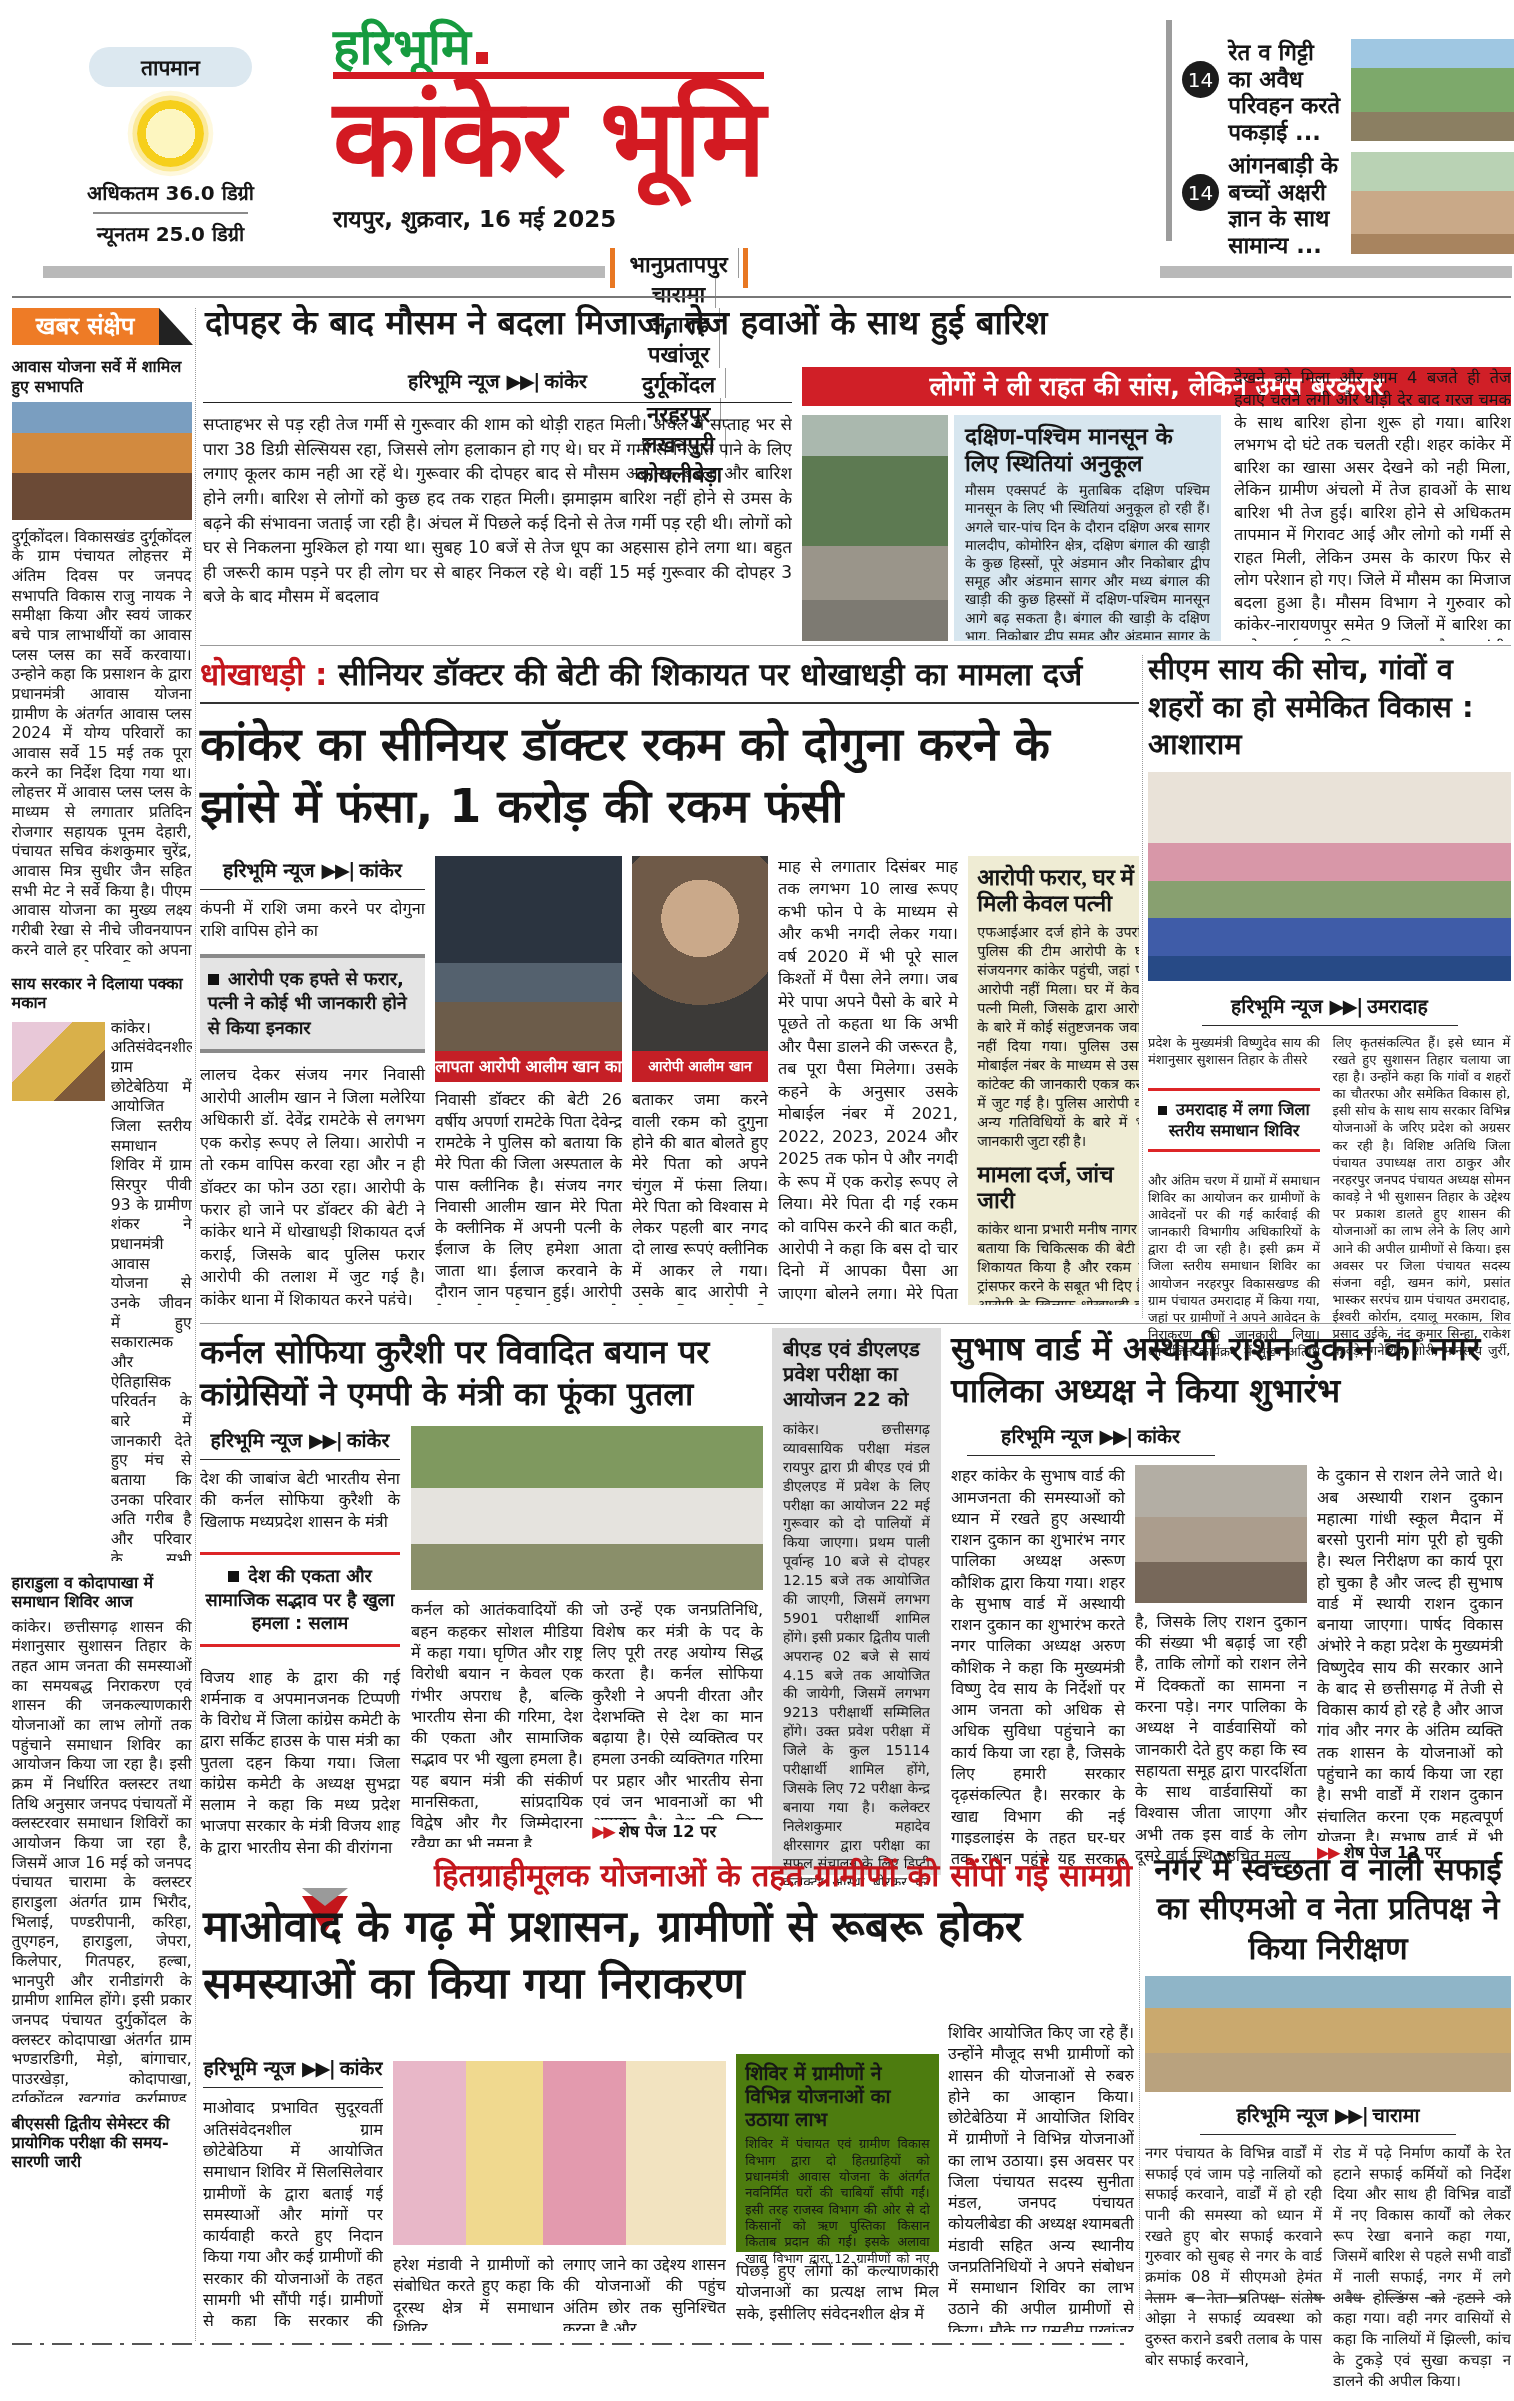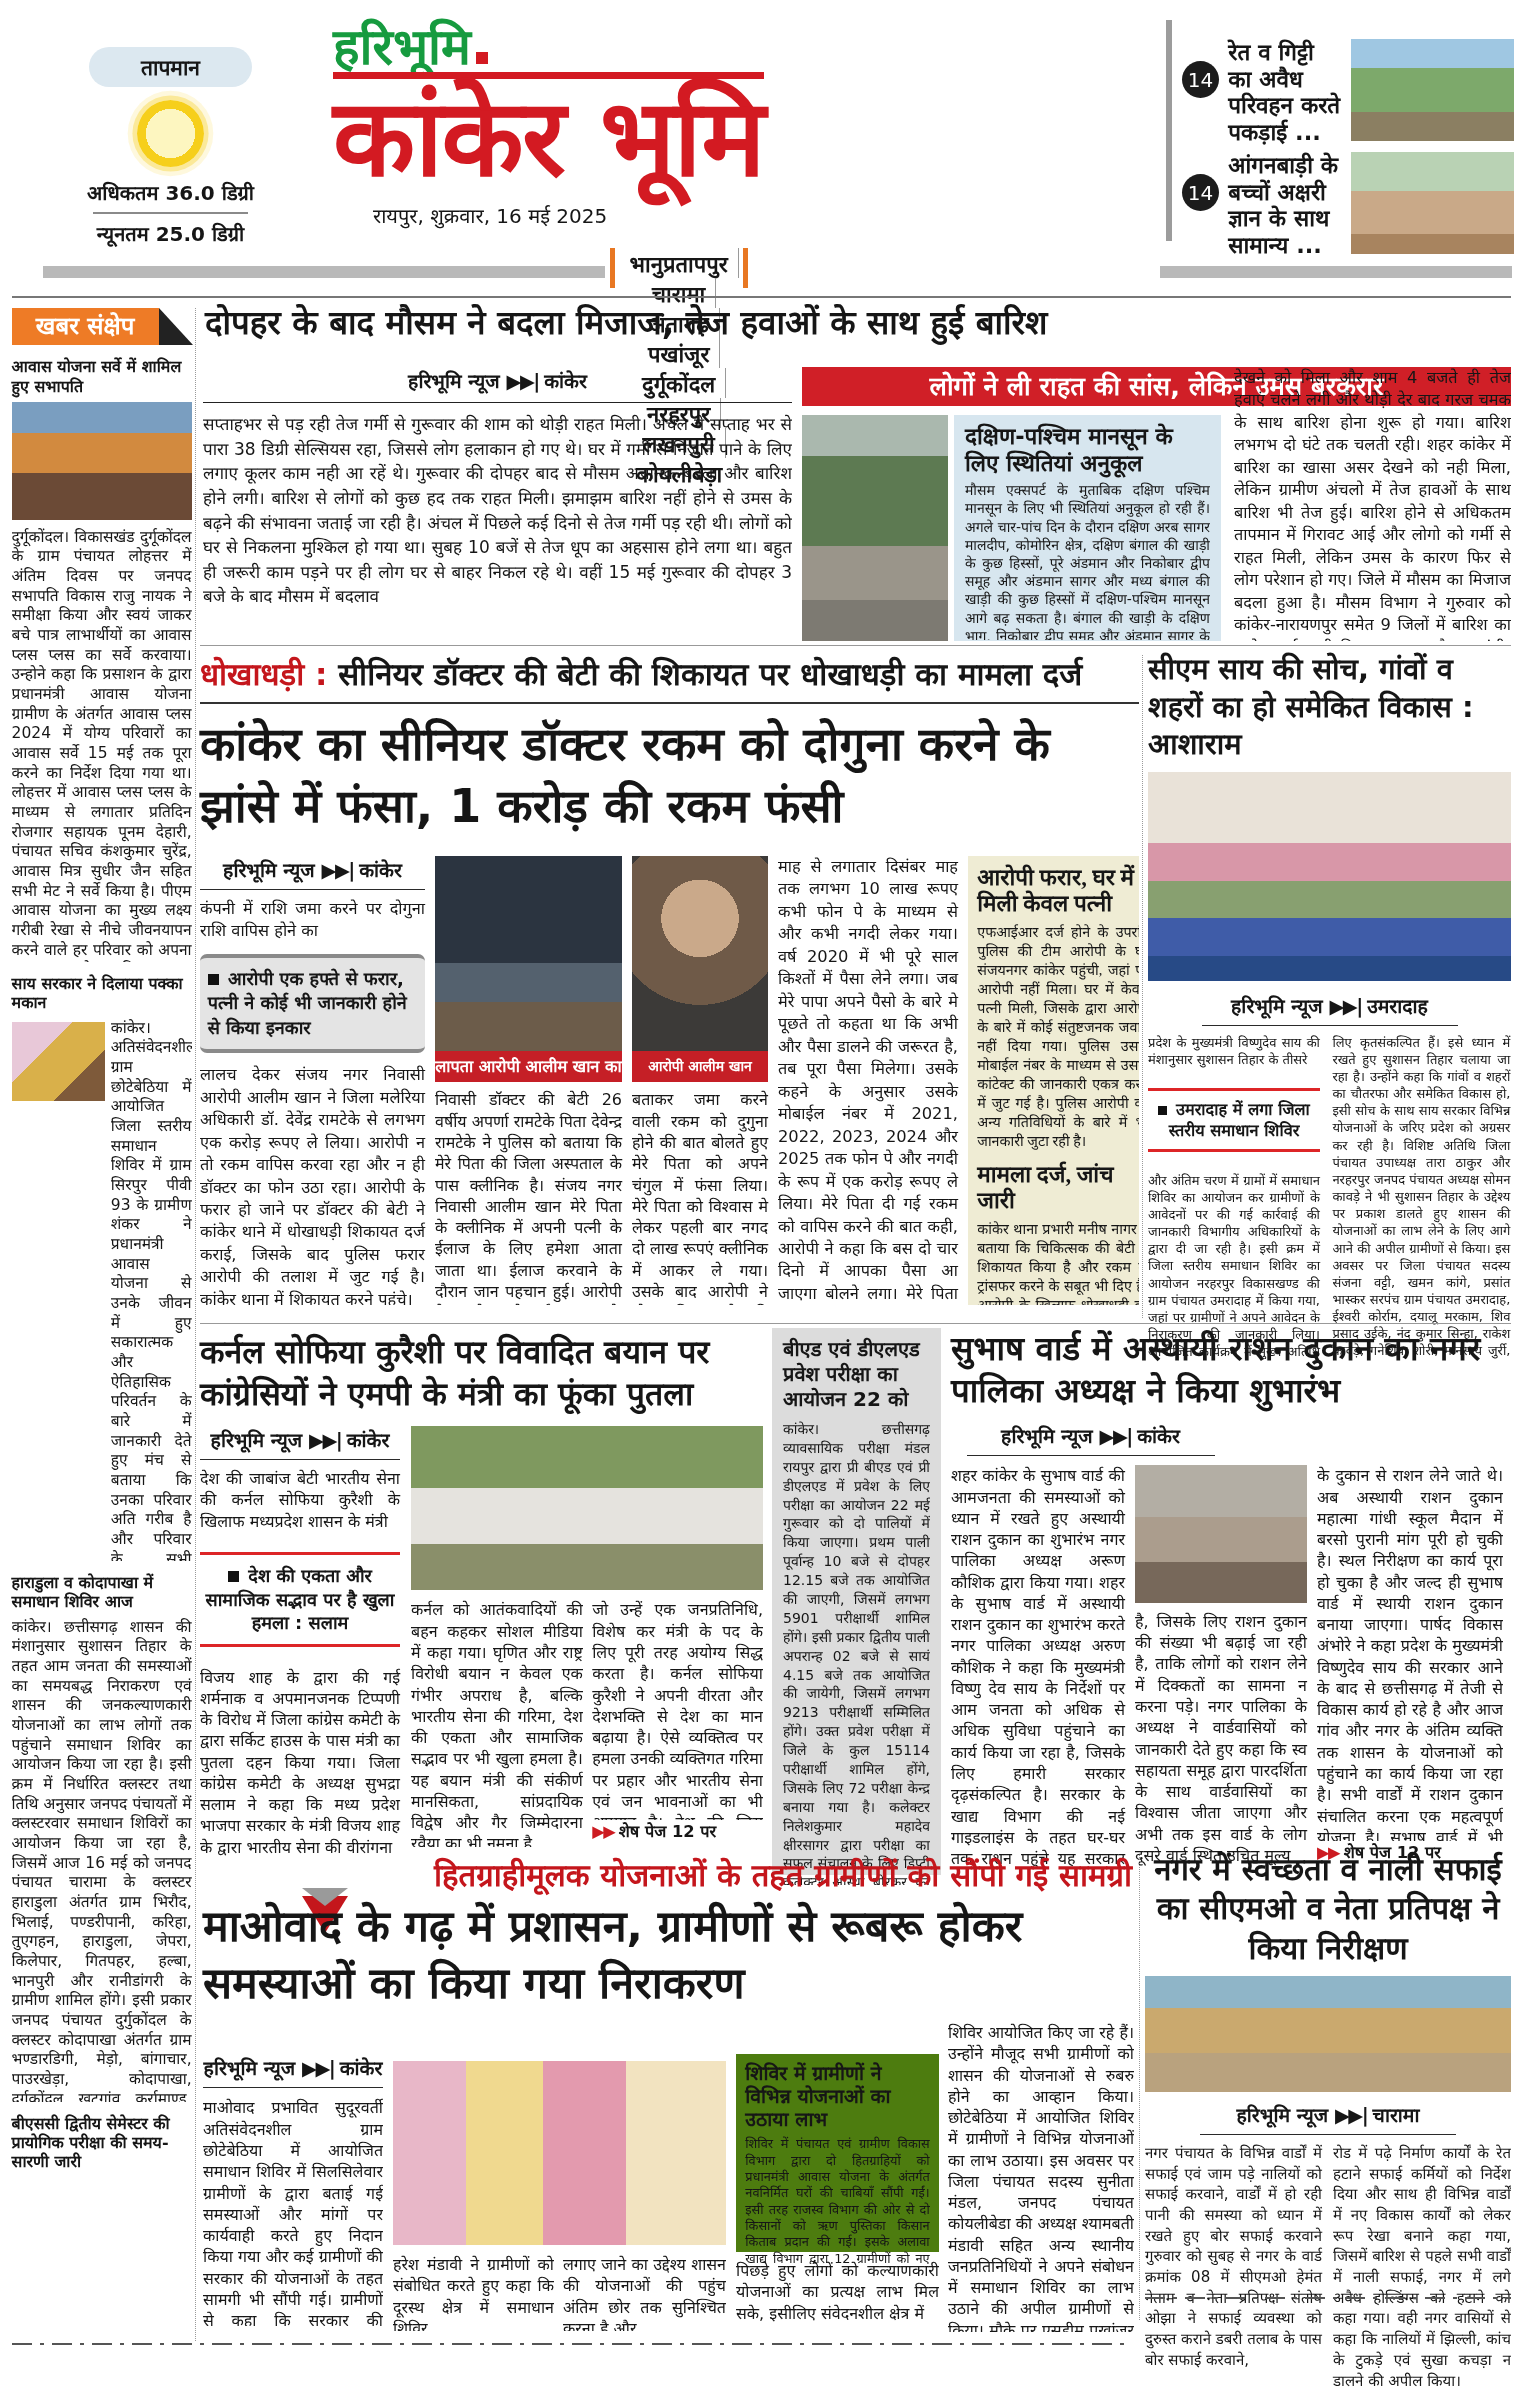--- a/index.html
+++ b/index.html
@@ -14,41 +14,41 @@
              font-size:21px;padding:6.2px 0;width:163px;margin:10px auto;}
   .sun{width:67px;height:67px;margin:12.4px auto 7.7px auto;border-radius:50%;
        background:radial-gradient(circle,#fdf6c0 0 52%,#f6cf1b 52% 100%);
        box-shadow:0 0 0 4.6px rgba(246,207,27,.35), 0 0 0 9.3px rgba(246,207,27,.15);}
   .temp-line{font-weight:bold;font-size:20px;text-align:center;padding:4.6px 0;}
   .temp-div{border-top:2.3px solid #8a8a8a;width:155px;margin:1.5px auto;}
   .brand-top{color:#169b3f;font-size:50px;font-weight:bold;line-height:1;}
   .brand-dot{display:inline-block;width:12.4px;height:12.4px;background:#d31a22;margin-left:4.6px;}
   .brand-main{color:#d31a22;font-size:107px;font-weight:bold;line-height:1.05;letter-spacing:-1.5px;
               border-top:7.7px solid #d31a22;display:inline-block;padding-top:3.1px;}
-  .dateline{font-size:20px;font-weight:normal;margin-top:7.7px;margin-left:40px;}
+  .dateline{font-size:23px;font-weight:bold;margin-top:7.7px;}
   .teaser{position:absolute;left:22px;display:flex;align-items:flex-start;gap:9.3px;width:333px;}
   .badge{width:37px;height:37px;border-radius:50%;background:#1c1c1c;color:#fff;font-size:20px;
          display:flex;align-items:center;justify-content:center;flex:0 0 37px;margin-top:22px;}
   .t-title{font-weight:bold;font-size:22.5px;line-height:1.18;width:130px;}
   .t-photo{width:164px;height:102px;flex:0 0 164px;}
   .nav{display:flex;align-items:center;height:40px;border-left:5.4px solid #e87722;border-right:5.4px solid #e87722;padding:0 4.6px;flex-direction:column;}
   .nav span{font-weight:bold;font-size:22px;padding:0 10px;border-right:1.5px solid #9a9a9a;white-space:nowrap;cursor:pointer;}
   .nav span:last-child{border-right:none;}
   .graybar{background:#b9b9b9;height:11.6px;}
   
   .byl{font-size:19.4px;font-weight:bold;text-align:center;padding-bottom:6.2px;border-bottom:1.5px solid #2a2a2a;}
   .byl .arr::before{content:"▶▶| ";letter-spacing:-1.5px;}
   .jump{font-weight:bold;font-size:16.3px;white-space:nowrap;}
   .jump .arr2::before{content:"▶▶";color:#cc1b21;letter-spacing:-1.5px;margin-right:4.6px;}
   .blt{display:inline-block;width:11px;height:11px;background:#111;margin-right:9.3px;}
   .ph{background:#c8c8c8;}
   .cap{background:#c51f26;color:#fff;font-weight:bold;font-size:16.3px;text-align:center;
        height:31px;line-height:31px;overflow:hidden;}
   .hlbox{background:#e4e4e4;border-top:4.6px solid #8a8a8a;border-bottom:4.6px solid #8a8a8a;
-         padding:9.3px 7.7px;font-weight:bold;font-size:18px;line-height:1.35;margin:11px 0;border-radius:7px;}
+         padding:9.3px 7.7px;font-weight:bold;font-size:18px;line-height:1.35;margin:11px 0;}
   .redrule-box{border-top:3.9px solid #dd2527;border-bottom:3.9px solid #dd2527;padding:9.3px 4.6px;
          font-weight:bold;font-size:18px;line-height:1.3;margin:20px 0;text-align:center;}
   .body20{font-size:16px;line-height:1.33;}
   .body21{font-size:16.3px;line-height:1.38;}
   .body22{font-size:17px;line-height:1.45;}
   .dashline{background:repeating-linear-gradient(90deg,#555 0 20px,transparent 20px 28px,#555 28px 32px,transparent 32px 40px);height:2.3px;}
   .vdot{border-left:1.5px dotted #9a9a9a;width:0;}
   .brief-head{position:relative;background:#ee7b26;color:#fff;font-weight:bold;font-size:24px;
               width:147px;height:37px;line-height:37px;text-align:center;}
   .brief-head::after{content:"";position:absolute;right:-34px;top:0;border-left:34px solid #222;

